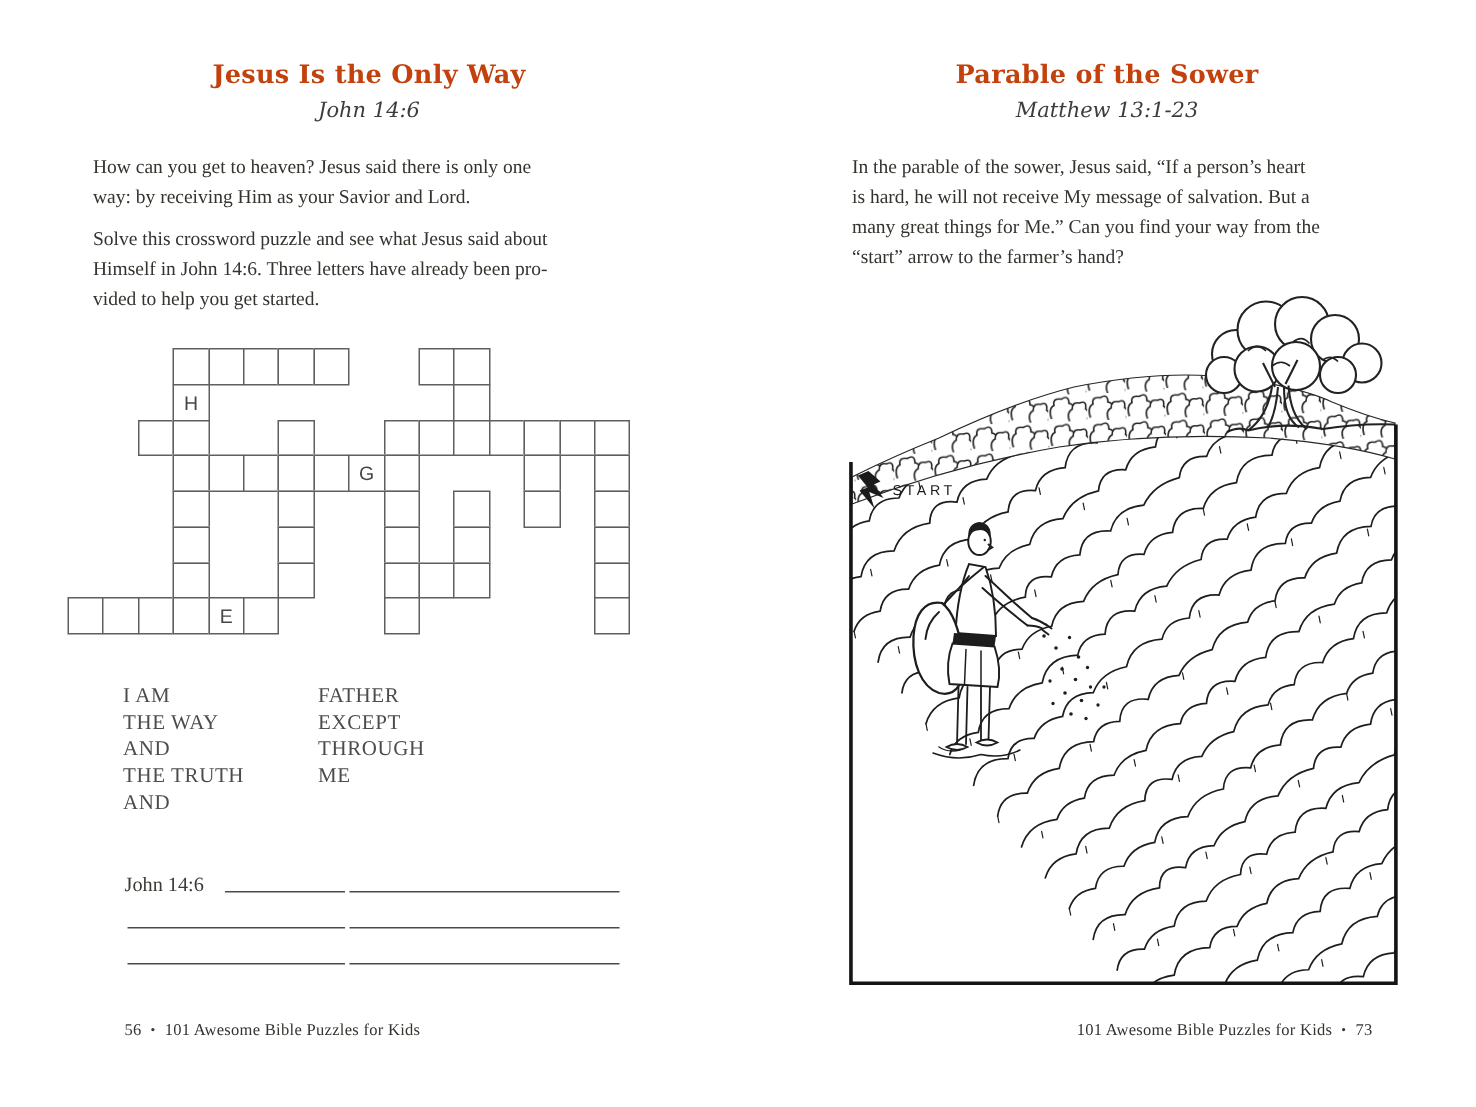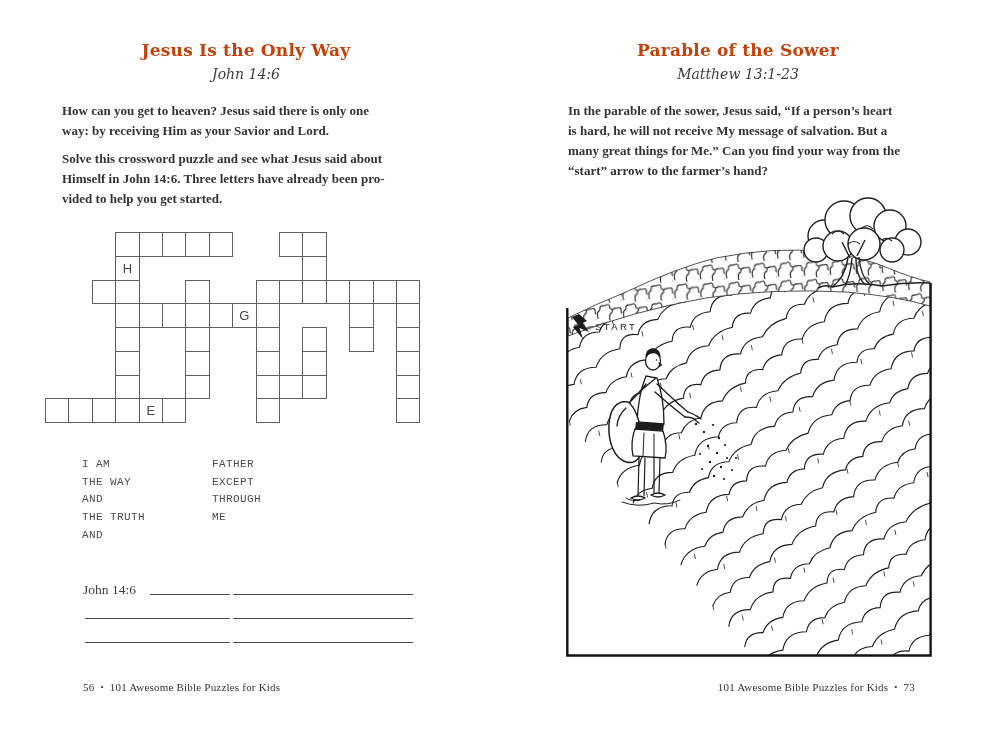--- a/index.html
+++ b/index.html
@@ -6,34 +6,34 @@
   .spread{position:relative;width:984px;height:738px;background:#ffffff;overflow:hidden;
           font-family:"Liberation Serif",serif;color:#35352f;}
   .page{position:absolute;top:0;width:492px;height:738px;}
   .page.left{left:0;} .page.right{left:492px;}
 
   .page-title{position:absolute;top:40px;left:0;width:100%;text-align:center;
       font-family:"DejaVu Serif",serif;font-weight:bold;font-size:17px;color:#c2410c;letter-spacing:.2px;}
   .page-ref{position:absolute;top:66px;left:0;width:100%;text-align:center;
       font-family:"DejaVu Serif",serif;font-style:italic;font-size:14px;color:#3d3d3a;}
 
-  .para{position:absolute;font-size:13px;line-height:20px;color:#34342f;font-weight:bold;}
+  .para{position:absolute;font-size:13px;line-height:20px;color:#34342f;}
   .pline{white-space:nowrap;}
 
   
   .crossword{position:absolute;left:45px;top:232px;width:376px;height:191px;}
   .cw-cell{position:absolute;box-sizing:border-box;border:1px solid #5f5f5f;background:#fff;
       display:flex;align-items:center;justify-content:center;
       font-family:"Liberation Sans",sans-serif;font-size:13px;color:#474747;}
 
   
   .word-bank{position:absolute;left:82px;top:456px;width:340px;height:95px;}
   .wb-col{position:absolute;top:0;}
   .wb-col:nth-child(1){left:0;} .wb-col:nth-child(2){left:130px;} .wb-col:nth-child(3){left:258px;}
-  .wb-word{font-family:Liberation Mono, monospace;font-size:11px;line-height:17.7px;
+  .wb-word{font-family:Liberation Serif, serif;font-size:14px;line-height:17.7px;
       color:#4c4c4c;letter-spacing:.4px;white-space:nowrap;}
 
   
   .ans-block{position:absolute;left:82px;top:580px;width:334px;}
   .ans-row{position:relative;height:24px;}
   .ans-label{position:absolute;left:1px;top:2px;font-size:13.5px;color:#3a3a36;}
   .ans-seg{position:absolute;border-bottom:1.2px solid #4a4a4a;height:14px;}
   .r1a{left:68px;width:80px;} .r1b{left:151px;width:180px;}
   .r2a{left:3px;width:145px;} .r2b{left:151px;width:180px;}
 

